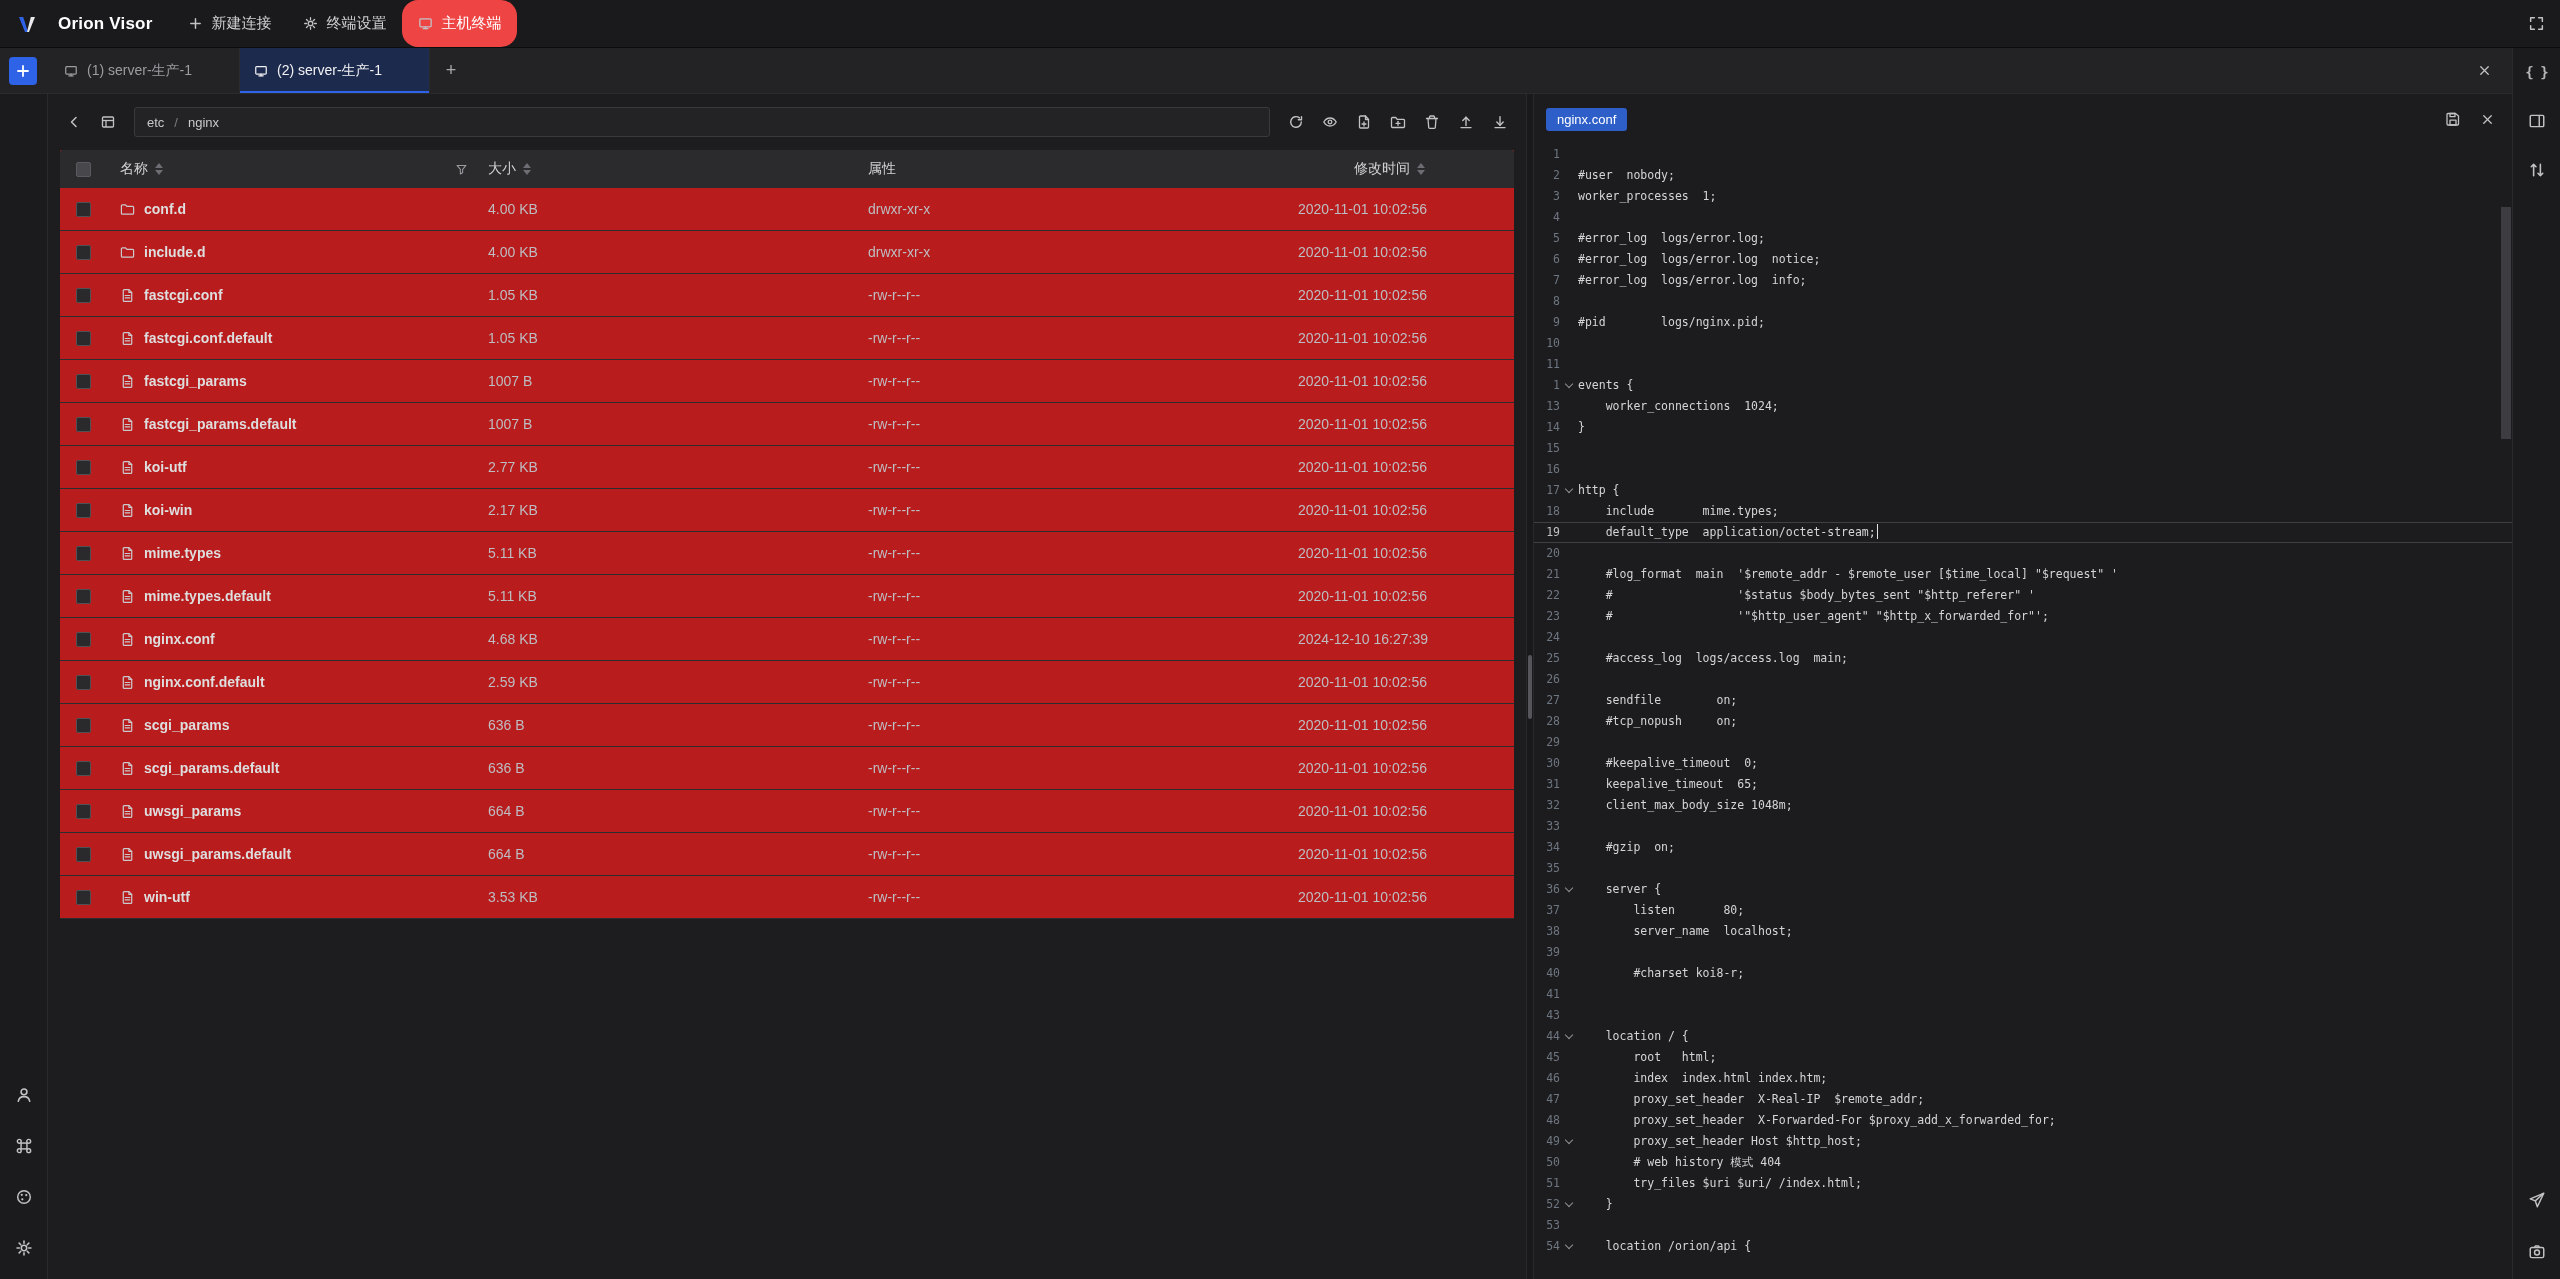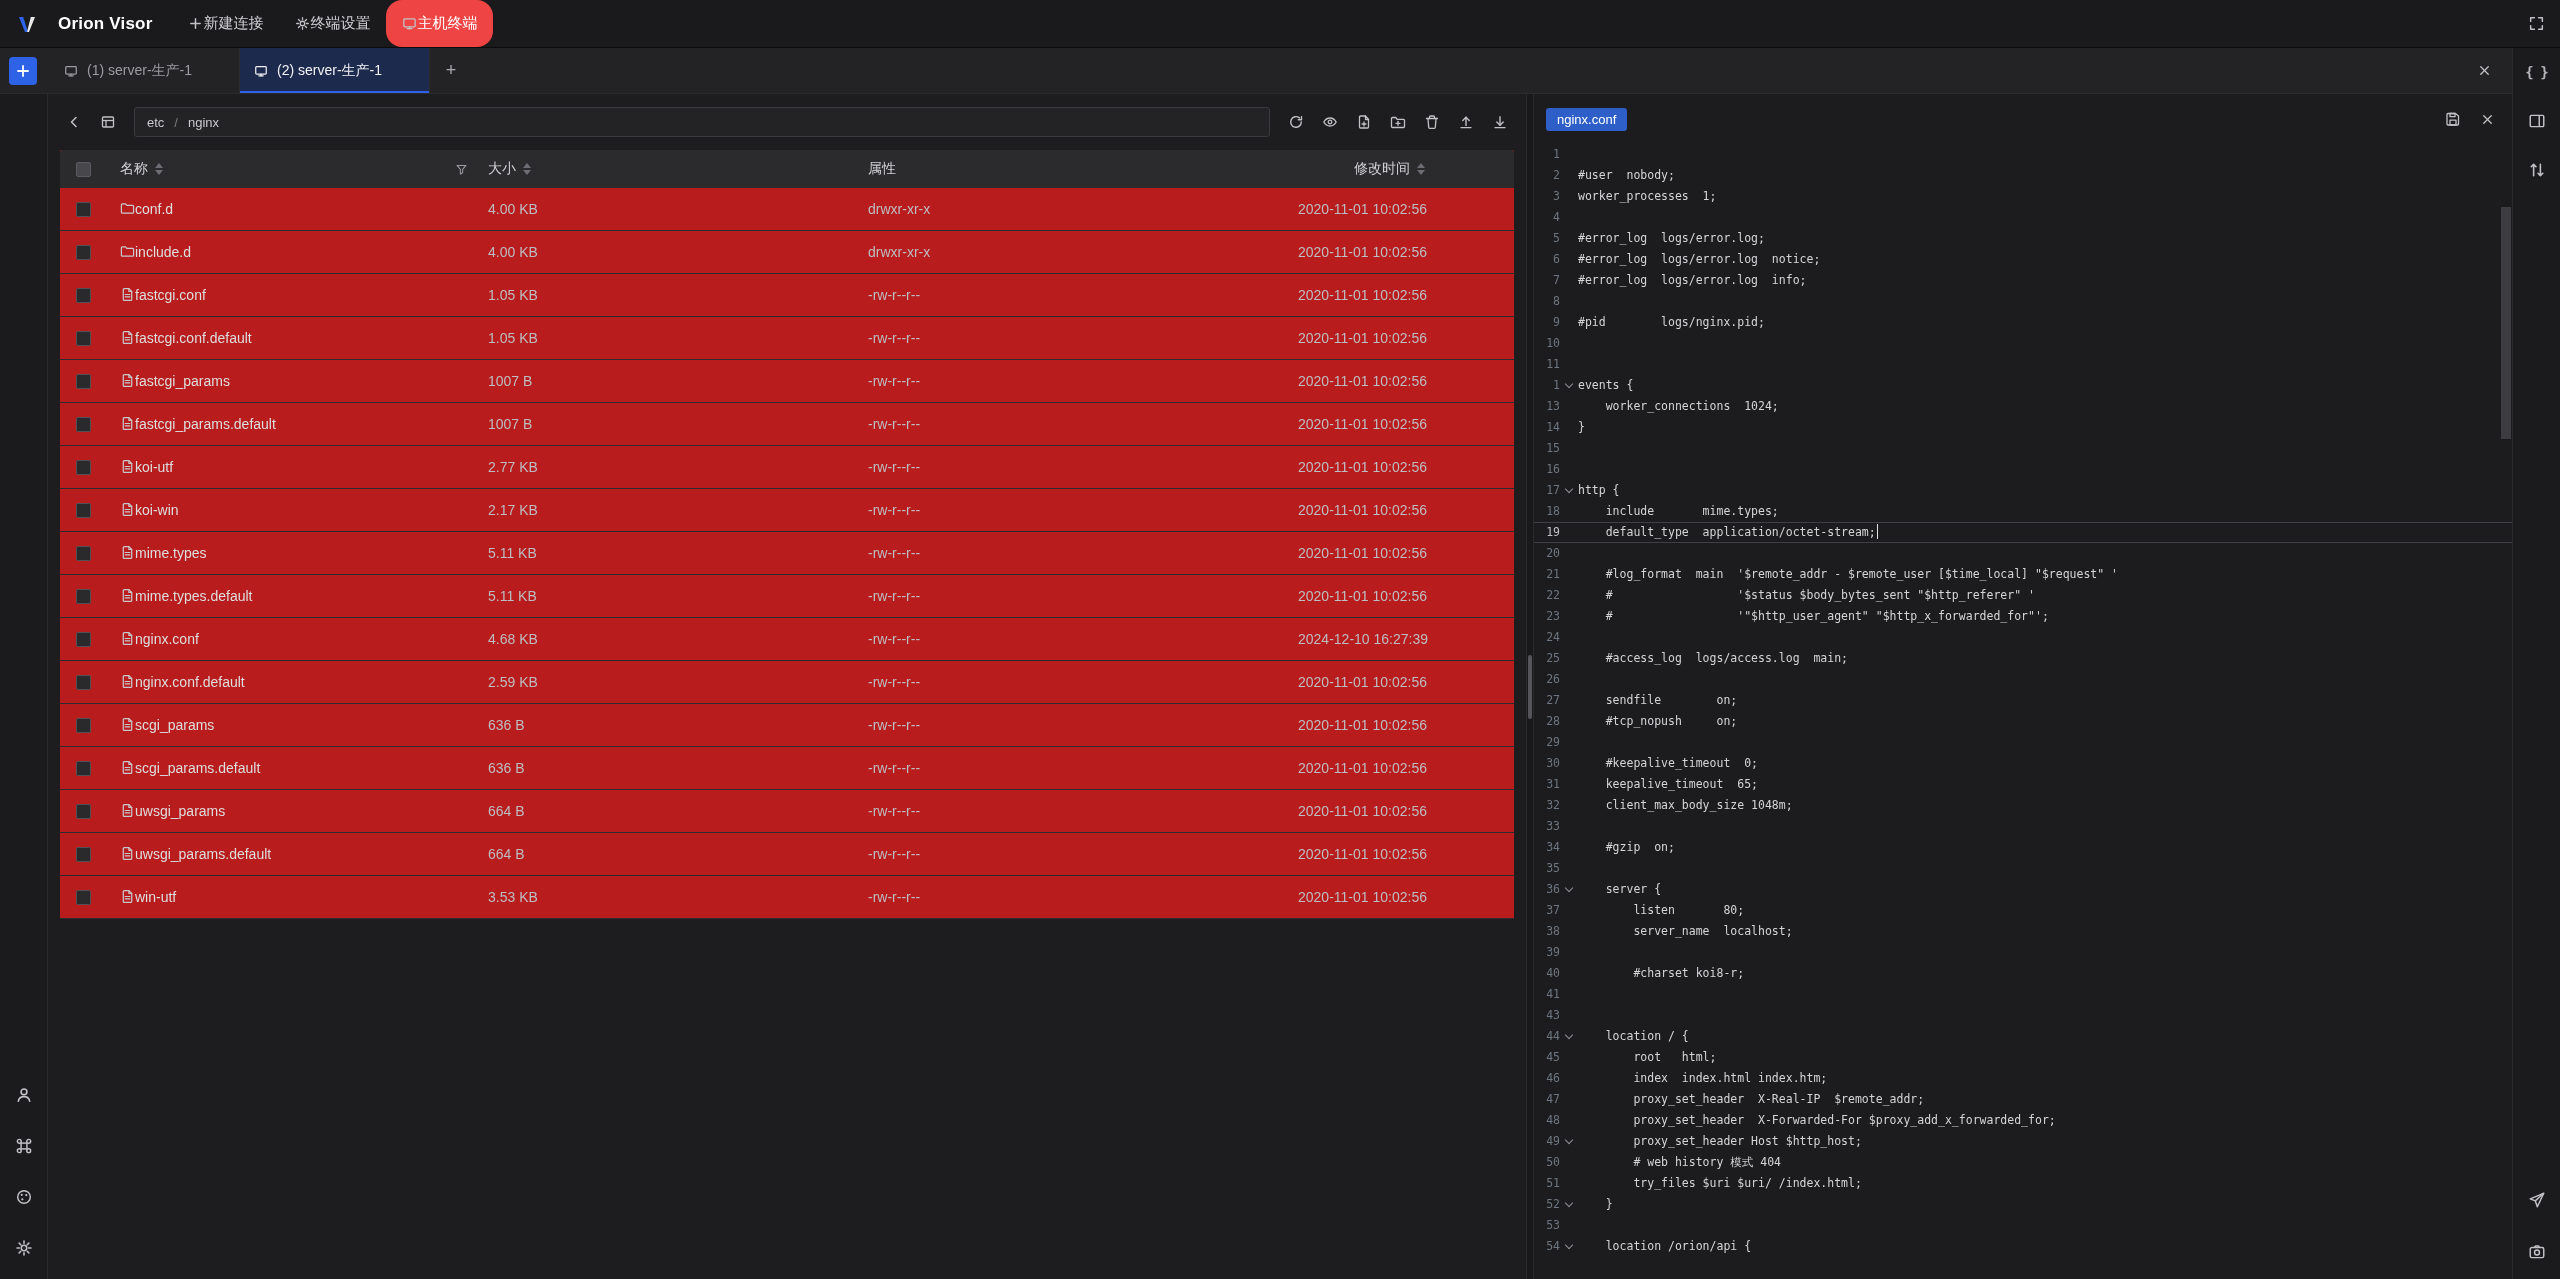--- a/index.html
+++ b/index.html
@@ -12,21 +12,21 @@
     display:flex; flex-direction:column; overflow:hidden;
   }
   svg { display:block; }
   .icn { display:inline-flex; align-items:center; justify-content:center; color:#c2c2c6; }
 
   
   .topbar { height:48px; background:#1a1a1c; display:flex; align-items:center; border-bottom:1px solid #0c0c0d; flex:0 0 auto; }
   .logo { display:flex; align-items:center; gap:20px; padding:0 20px 0 16px; }
   .logo-title { font-size:17px; font-weight:bold; color:#ffffff; letter-spacing:.2px; }
   .menu { display:flex; align-items:stretch; height:100%; }
-  .menu-item { display:flex; align-items:center; gap:0; padding:0 16px; font-size:15px; color:#cfcfd3; cursor:pointer; }
+  .menu-item { display:flex; align-items:center; gap:8px; padding:0 16px; font-size:15px; color:#cfcfd3; cursor:pointer; }
   .menu-item.active { background:#ef4444; color:#ffffff;border-radius:16px; }
   .topbar-spacer { flex:1; }
   .fullscreen-btn { width:48px; height:48px; display:flex; align-items:center; justify-content:center; color:#c8c8cc; cursor:pointer; }
 
   
   .below { flex:1; display:flex; min-height:0; }
   .main-col { flex:1; display:flex; flex-direction:column; min-width:0; }
 
   
   .tabbar { height:46px; flex:0 0 auto; background:#232326; border-bottom:1px solid #2b2b2e; display:flex; align-items:stretch; }
@@ -68,21 +68,21 @@
   .th.c-time .th-label { margin-left:56px; }
   .sort { display:inline-flex; flex-direction:column; gap:2px; margin-left:7px; }
   .sort i { display:block; width:0; height:0; border-left:4px solid transparent; border-right:4px solid transparent; }
   .sort .up { border-bottom:5px solid #6d6d73; }
   .sort .dn { border-top:5px solid #6d6d73; }
   .funnel { margin-left:auto; margin-right:12px; color:#9a9aa0; display:flex; cursor:pointer; }
 
   .trow { height:43px; display:grid; grid-template-columns:46px 374px 380px 430px 1fr; align-items:center; border-bottom:1px solid #2d2d30; font-size:14px; color:#bdbdc2; cursor:pointer; }
   .trow .cell { padding-left:8px; white-space:nowrap; overflow:hidden; text-overflow:ellipsis; }
   .trow .c-check, .thead .c-check { display:flex; justify-content:center; padding-left:0; }
-  .trow .c-name { display:flex; align-items:flex-start; padding-left:14px; color:#dededf; }
+  .trow .c-name { display:flex; align-items:center; gap:9px; padding-left:14px; color:#dededf;font-weight:bold; }
   .checkbox { width:15px; height:15px; border-radius:2px; background:#2a2a2d; border:1px solid #505055; display:inline-block; cursor:pointer; }
   .checkbox.head { background:#47474c; border-color:#5a5a60; }
   .ficon { color:#c9c9cd; display:inline-flex; }
 
   .splitter { width:8px; flex:0 0 auto; background:#19191b; border-left:1px solid #2a2a2c; border-right:1px solid #2a2a2c; cursor:col-resize; position:relative; }
   .splitter .handle { position:absolute; left:1px; top:50%; transform:translateY(-50%); width:4px; height:64px; border-radius:2px; background:#55555b; }
 
   
   .editor { width:978px; flex:0 0 auto; background:#1c1c1e; display:flex; flex-direction:column; position:relative; min-height:0; }
   .editor-header { height:30px; margin:10px 12px 0 12px; display:flex; align-items:center; flex:0 0 auto; }

